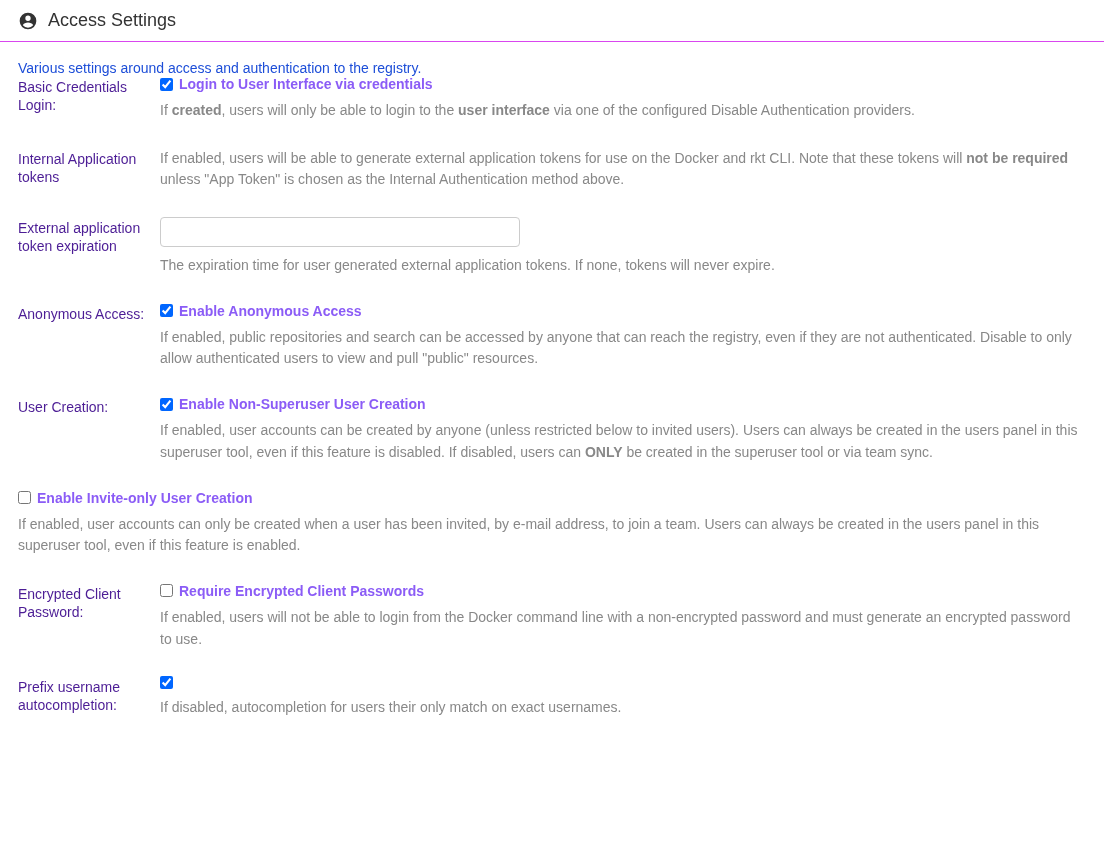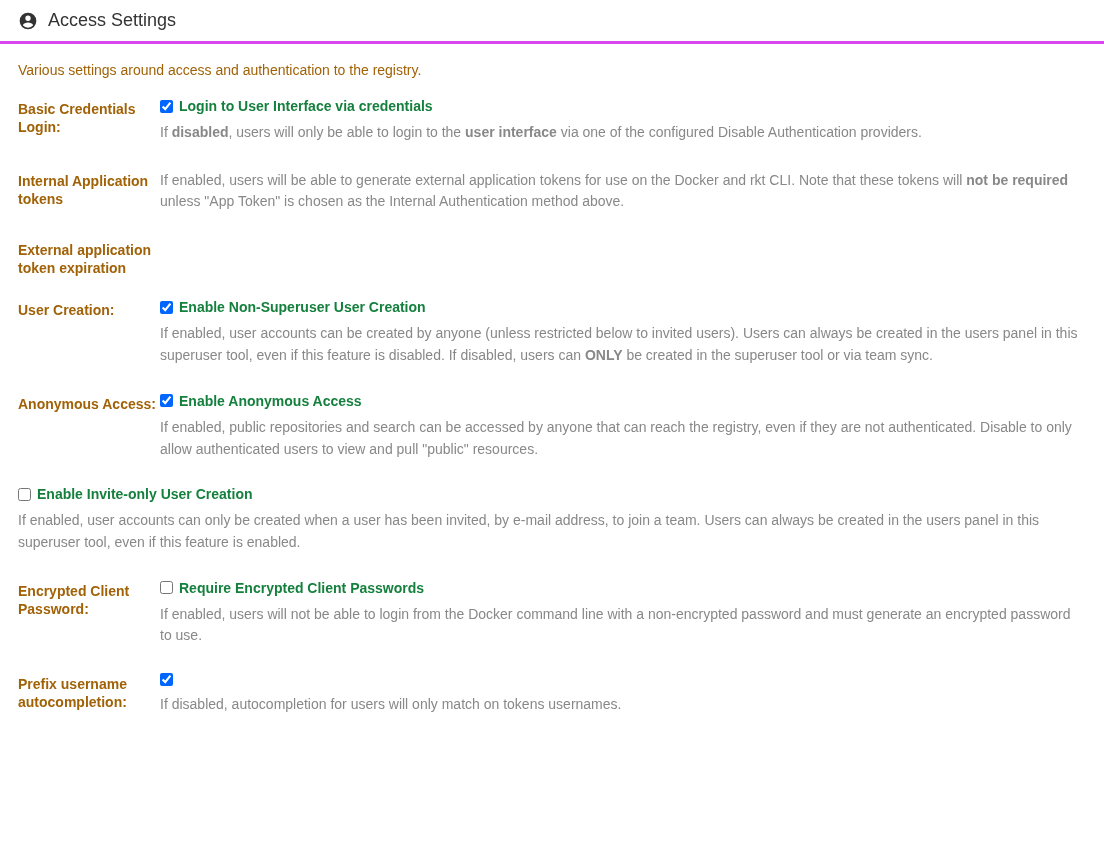--- a/index.html
+++ b/index.html
@@ -7,71 +7,70 @@
     margin: 0;
     font-family: -apple-system, BlinkMacSystemFont, "Segoe UI", Helvetica, Arial, sans-serif;
     font-size: 14px;
     color: #333;
     background: #fff;
   }
   .header {
     display: flex;
     align-items: center;
     padding: 10px 18px;
-    border-bottom: 3px solid #d946ef;
+    border-bottom: 1px solid #d946ef;
   }
   .header-icon {
     width: 20px;
     height: 20px;
     margin-right: 10px;
     display: inline-flex;
     align-items: center;
     justify-content: center;
   }
   .header-title {
     font-size: 18px;
     font-weight: 400;
     color: #333;
   }
   .container {
     padding: 18px;
   }
   .intro {
-    margin-bottom: 20px;
-    color: #a16207;
+    color: #1d4ed8;
   }
   .row {
     display: flex;
     margin-bottom: 22px;
   }
   .label-col {
     width: 142px;
     flex-shrink: 0;
-    font-weight: 700;
-    color: #a16207;
+    font-weight: 400;
+    color: #4c1d95;
     padding-top: 2px;
     line-height: 1.3;
   }
   .content-col {
     flex: 1;
   }
   .checkbox-line {
     display: flex;
     align-items: center;
     margin-bottom: 8px;
   }
   .checkbox-line input[type="checkbox"] {
     margin: 0 6px 0 0;
     width: 13px;
     height: 13px;
     accent-color: #0066ff;
   }
   .checkbox-label {
     font-weight: 700;
-    color: #15803d;
+    color: #8b5cf6;
   }
   .help {
     color: #888;
     line-height: 1.55;
     margin-bottom: 4px;
   }
   .help b {
     font-weight: 700;
     color: #888;
   }
@@ -100,59 +99,63 @@
   <div class="intro">Various settings around access and authentication to the registry.</div>
 
   <div class="row">
     <div class="label-col">Basic Credentials Login:</div>
     <div class="content-col">
       <div class="checkbox-line">
         <input type="checkbox" checked="" style="">
         <span class="checkbox-label">Login to User Interface via credentials</span>
       </div>
       <div class="help">
-        <span>If </span><b>disabled</b><span>, users will only be able to login to the </span><b>user interface</b><span> via one of the configured Disable Authentication providers.</span>
+        <span>If </span><b>created</b><span>, users will only be able to login to the </span><b>user interface</b><span> via one of the configured Disable Authentication providers.</span>
       </div>
     </div>
   </div>
 
   <div class="row">
     <div class="label-col">Internal Application tokens</div>
     <div class="content-col">
       <div class="help">
         <span>If enabled, users will be able to generate external application tokens for use on the Docker and rkt CLI. Note that these tokens will </span><b>not be required</b><span> unless "App Token" is chosen as the Internal Authentication method above.</span>
       </div>
     </div>
   </div>
 
   <div class="row">
     <div class="label-col">External application token expiration</div>
+    <div class="content-col">
+      <input type="text" class="text-input" value="" style="">
+      <div class="help" style="margin-top:8px;">The expiration time for user generated external application tokens. If none, tokens will never expire.</div>
+    </div>
+  </div>
+
+  <div class="row">
+    <div class="label-col">Anonymous Access:</div>
+    <div class="content-col">
+      <div class="checkbox-line">
+        <input type="checkbox" checked="" style="">
+        <span class="checkbox-label">Enable Anonymous Access</span>
+      </div>
+      <div class="help">If enabled, public repositories and search can be accessed by anyone that can reach the registry, even if they are not authenticated. Disable to only allow authenticated users to view and pull "public" resources.</div>
+    </div>
   </div>
 
   <div class="row">
     <div class="label-col">User Creation:</div>
     <div class="content-col">
       <div class="checkbox-line">
         <input type="checkbox" checked="" style="">
         <span class="checkbox-label">Enable Non-Superuser User Creation</span>
       </div>
       <div class="help">
         <span>If enabled, user accounts can be created by anyone (unless restricted below to invited users). Users can always be created in the users panel in this superuser tool, even if this feature is disabled. If disabled, users can </span><b>ONLY</b><span> be created in the superuser tool or via team sync.</span>
       </div>
-    </div>
-  </div>
-
-  <div class="row">
-    <div class="label-col">Anonymous Access:</div>
-    <div class="content-col">
-      <div class="checkbox-line">
-        <input type="checkbox" checked="" style="">
-        <span class="checkbox-label">Enable Anonymous Access</span>
-      </div>
-      <div class="help">If enabled, public repositories and search can be accessed by anyone that can reach the registry, even if they are not authenticated. Disable to only allow authenticated users to view and pull "public" resources.</div>
     </div>
   </div>
 
   <div class="row">
     <div class="content-col">
       <div class="checkbox-line">
         <input type="checkbox" style="">
         <span class="checkbox-label">Enable Invite-only User Creation</span>
       </div>
       <div class="help">If enabled, user accounts can only be created when a user has been invited, by e-mail address, to join a team. Users can always be created in the users panel in this superuser tool, even if this feature is enabled.</div>
@@ -169,18 +172,18 @@
       <div class="help">If enabled, users will not be able to login from the Docker command line with a non-encrypted password and must generate an encrypted password to use.</div>
     </div>
   </div>
 
   <div class="row">
     <div class="label-col">Prefix username autocompletion:</div>
     <div class="content-col">
       <div class="checkbox-line">
         <input type="checkbox" checked="" style="">
       </div>
-      <div class="help">If disabled, autocompletion for users will only match on tokens usernames.</div>
+      <div class="help">If disabled, autocompletion for users their only match on exact usernames.</div>
     </div>
   </div>
 
 
 </div>
 
 </body></html>

